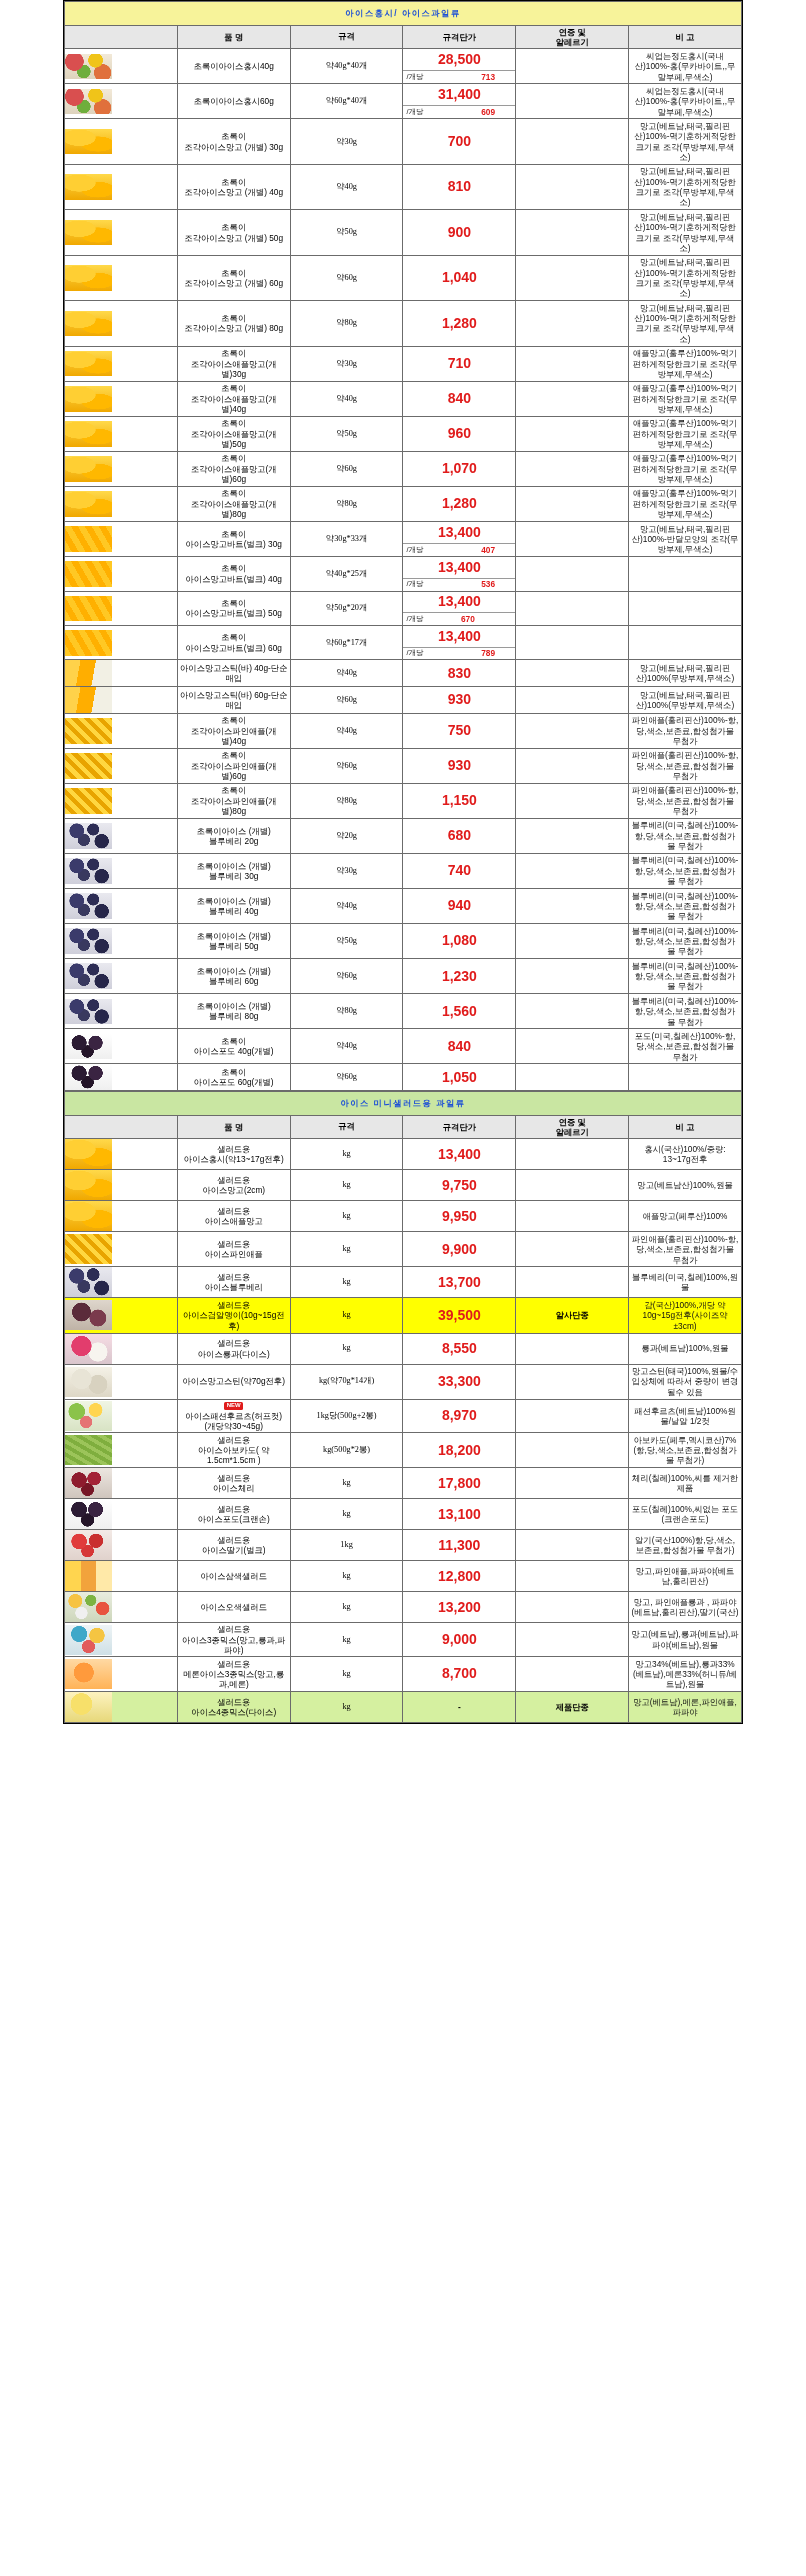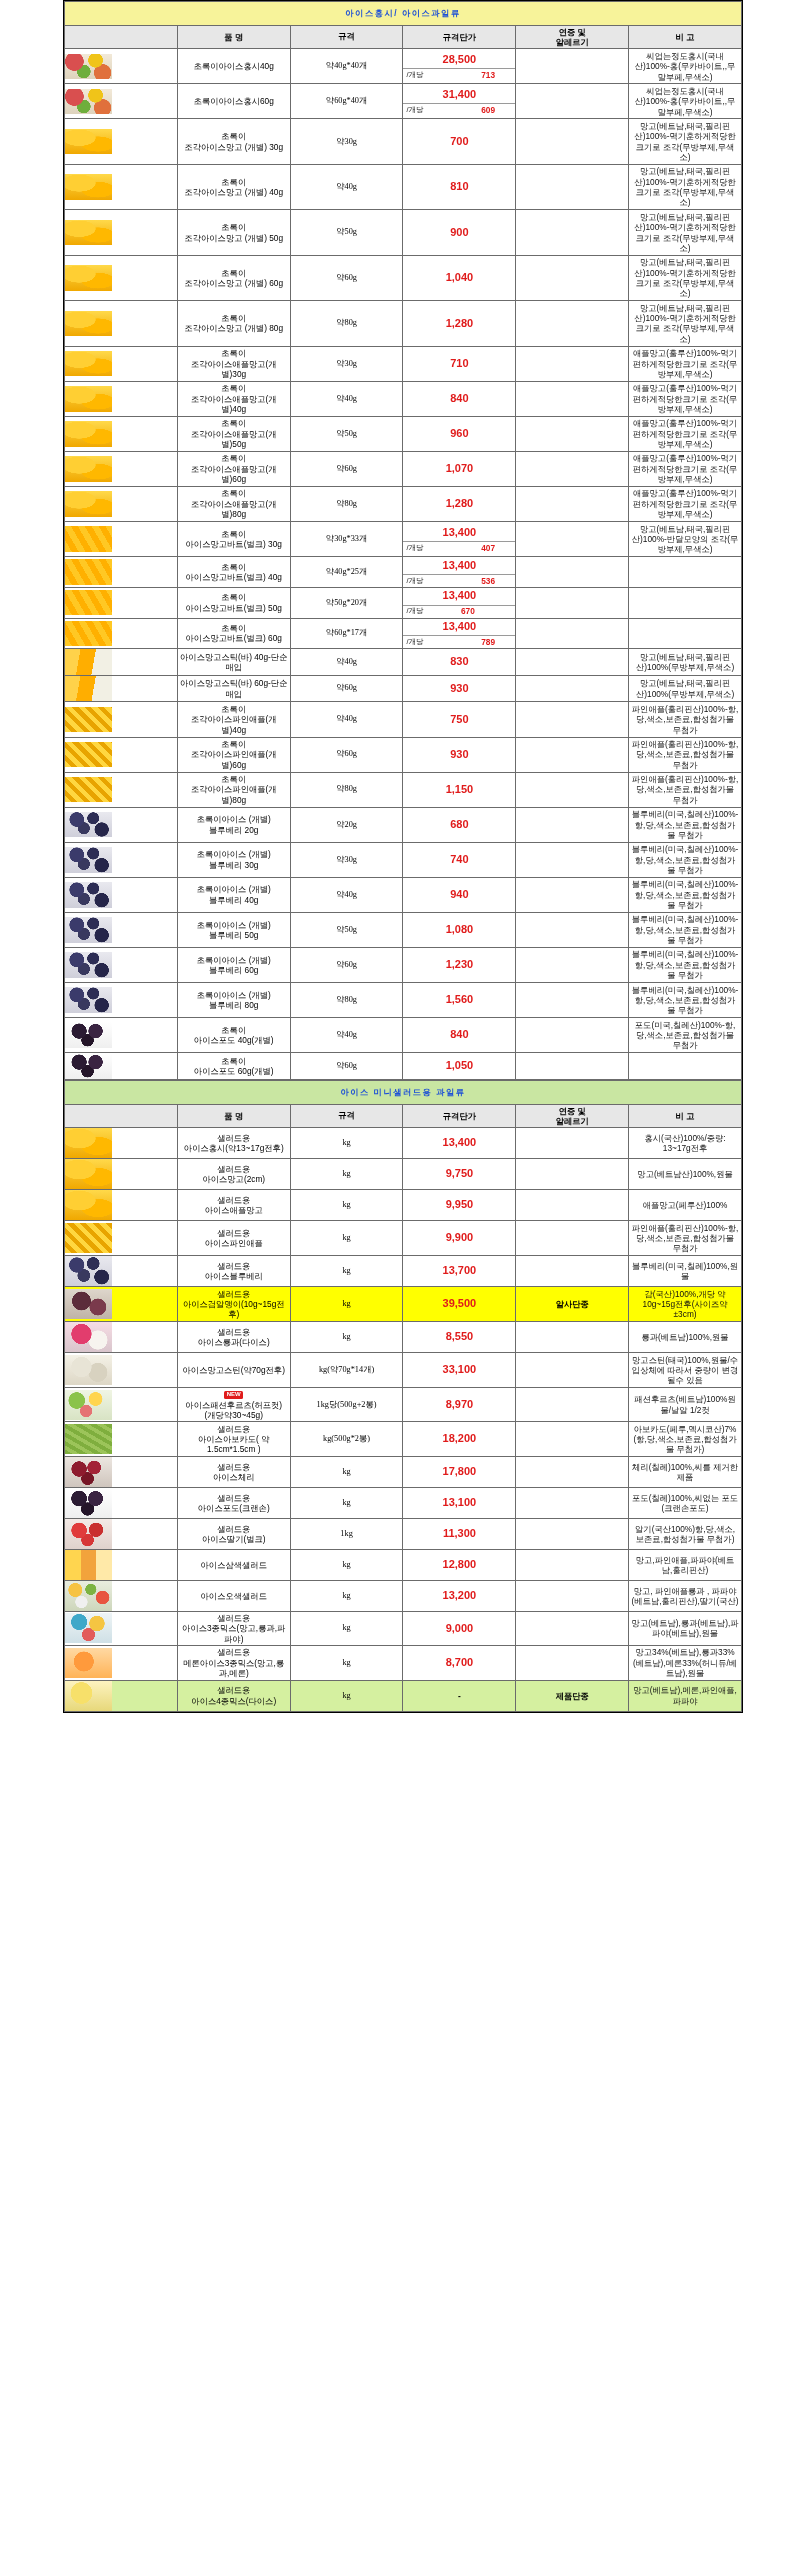--- a/index.html
+++ b/index.html
@@ -63,21 +63,21 @@
   .col-img { width: 47px; padding: 0 !important; }
   .col-name { width: 120px; text-align: center; }
   .col-spec { width: 75px; font-family: Liberation Serif, serif; }
   .col-price { width: 83px; }
   .col-cert { width: 54px; }
   .col-note { width: 113px; }
 
   .price-red {
     color: #e01b1b;
     font-weight: bold;
-    font-size: 11px;
+    font-size: 14px;
   }
   .sub-row {
     font-size: 7.5px;
     color: #222;
   }
   .sub-price {
     color: #e01b1b;
     font-weight: bold;
     font-size: 8.3px;
   }
@@ -624,21 +624,21 @@
           <td class="col-price"><span class="price-red">8,550</span></td>
           <td class="col-cert cert-cell"></td>
           <td class="col-note note">룡과(베트남)100%,원물</td>
         </tr>
         <tr>
           <td class="col-img">
             <div class="imgbox t-mgarlic" style="height:30px"></div>
           </td>
           <td class="col-name name-cell">아이스망고스틴(약70g전후)</td>
           <td class="col-spec spec-cell">kg(약70g*14개)</td>
-          <td class="col-price"><span class="price-red">33,100</span></td>
+          <td class="col-price"><span class="price-red">33,300</span></td>
           <td class="col-cert cert-cell"></td>
           <td class="col-note note">망고스틴(태국)100%,원물/수입상체에 따라서 중량이 변경될수 있음</td>
         </tr>
         <tr>
           <td class="col-img">
             <div class="imgbox t-salad" style="height:30px"></div>
           </td>
           <td class="col-name name-cell"><span class="badge-new">NEW</span><br>아이스패션후르츠(허프컷)<br>(개당약30~45g)</td>
           <td class="col-spec spec-cell">1kg당(500g+2봉)</td>
           <td class="col-price"><span class="price-red">8,970</span></td>

